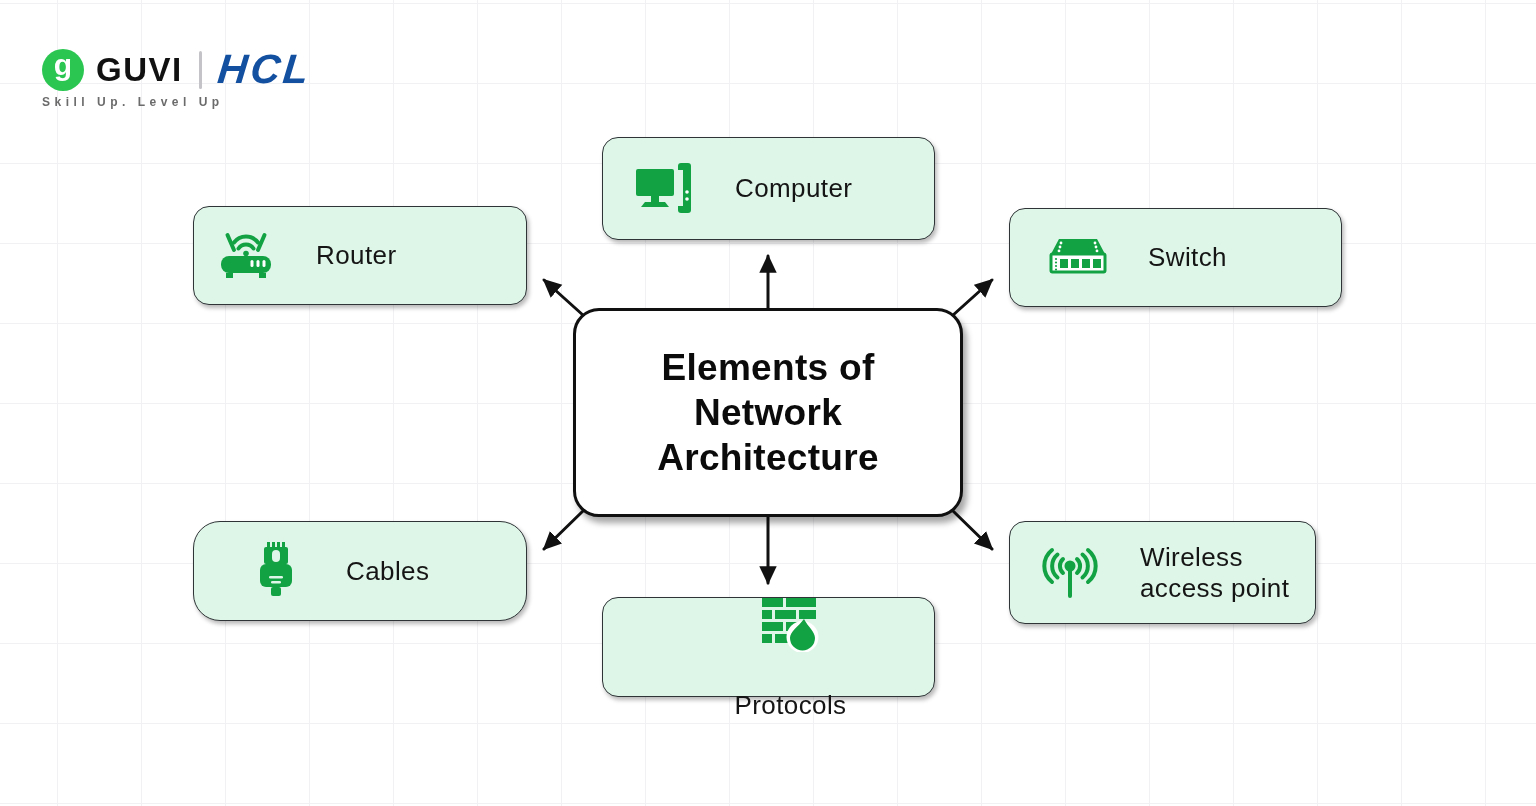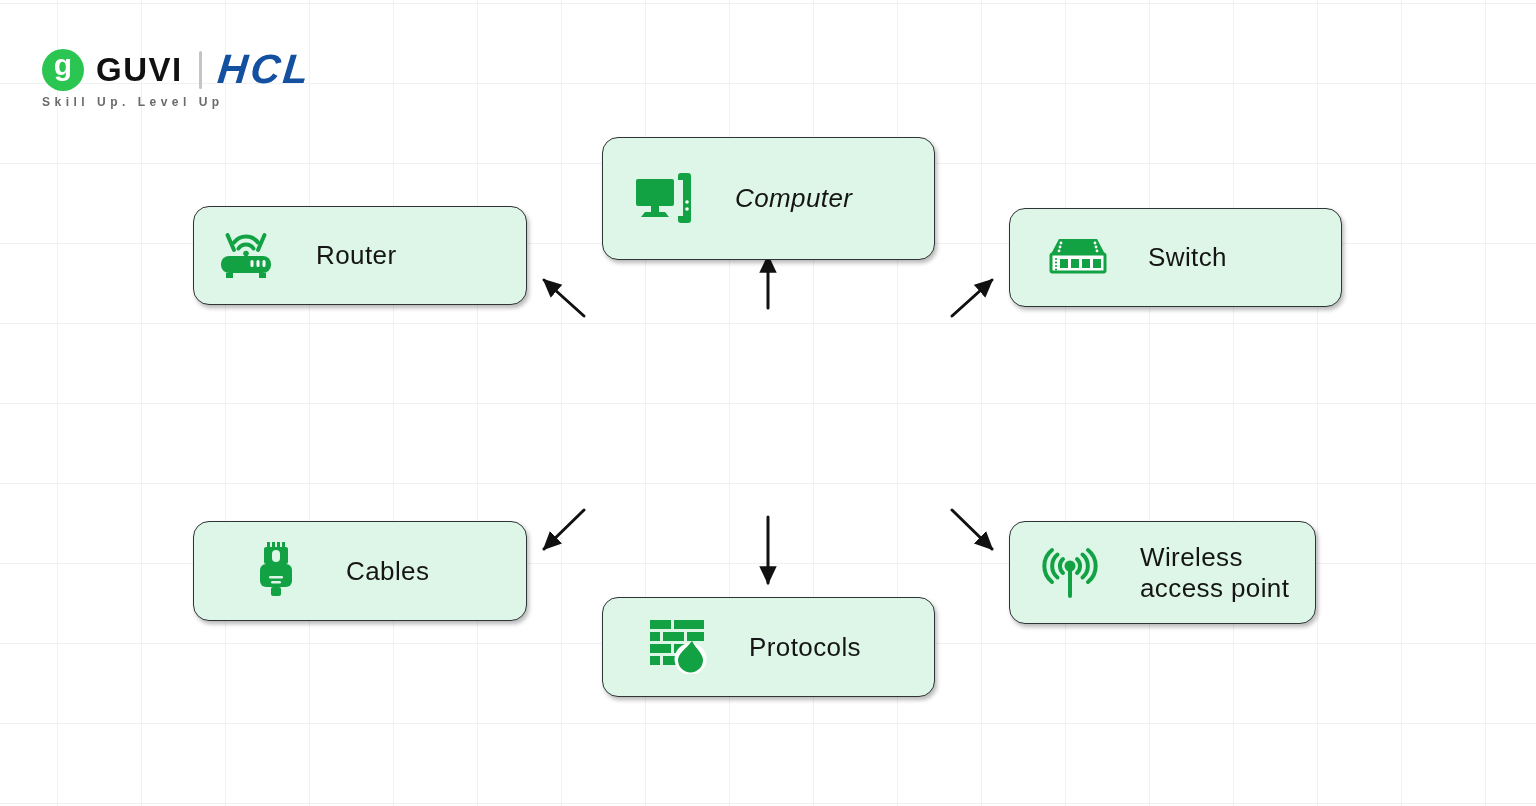--- a/index.html
+++ b/index.html
@@ -73,25 +73,25 @@
     border:1.5px solid #2F3437;border-radius:16px;
     box-shadow:2px 3px 4px rgba(0,0,0,0.28);
     display:flex;align-items:center;
     gap:38px;
     z-index:2;
   }
   .node .icon{width:64px;display:flex;align-items:center;justify-content:center;flex:0 0 auto;}
   .node .label{
     font-size:26px;font-weight:500;color:#151515;letter-spacing:0.4px;line-height:1.18;
   }
-  .node-computer {left:602px; top:137px; width:333px; height:123px; padding-left:30px;font-style:italic;}
+  .node-computer {left:602px; top:137px; width:333px; height:103px; padding-left:30px;}
   .node-router   {left:193px; top:206px; width:334px; height:99px;  padding-left:20px;}
   .node-switch   {left:1009px;top:208px; width:333px; height:99px;  padding-left:36px;}
-  .node-cables   {left:193px; top:521px; width:334px; height:100px; padding-left:50px;}
-  .node-protocols{left:602px; top:597px; width:333px; height:100px; padding-left:44px;}
+  .node-cables   {left:193px; top:521px; width:334px; height:100px; padding-left:50px;border-radius:27px;}
+  .node-protocols{left:602px; top:597px; width:333px; height:100px; padding-left:44px;flex-direction:column;}
   .node-wireless {left:1009px;top:521px; width:307px; height:103px; padding-left:28px;}
   .node-wireless .label{max-width:185px;}
 </style>
 </head>
 <body>
 
 <div class="canvas">
 
   <header class="brand">
     <div class="brand-row">
@@ -114,20 +114,23 @@
     <g stroke="#111111" stroke-width="3" stroke-linecap="round">
       <line x1="768" y1="308" x2="768" y2="256" marker-end="url(#ah)"></line>
       <line x1="768" y1="517" x2="768" y2="583" marker-end="url(#ah)"></line>
       <line x1="584" y1="316" x2="544" y2="280" marker-end="url(#ah)"></line>
       <line x1="952" y1="316" x2="992" y2="280" marker-end="url(#ah)"></line>
       <line x1="584" y1="510" x2="544" y2="549" marker-end="url(#ah)"></line>
       <line x1="952" y1="510" x2="992" y2="549" marker-end="url(#ah)"></line>
     </g>
   </svg>
 
+  <div class="center-box">
+    <div class="center-title">Elements of Network Architecture</div>
+  </div>
 
   <div class="node node-computer">
     <span class="icon">
       <svg width="58" height="52" viewBox="0 0 58 52">
         <rect x="0" y="6" width="38" height="27" rx="2" fill="#12A244"></rect>
         <rect x="15" y="33" width="8" height="6" fill="#12A244"></rect>
         <path d="M9 39 h20 l4 5 h-28 z" fill="#12A244"></path>
         <rect x="42" y="0" width="13" height="50" rx="3" fill="#12A244"></rect>
         <rect x="42" y="7" width="5" height="36" fill="#DEF6E7"></rect>
         <circle cx="51" cy="29" r="1.8" fill="#ffffff"></circle>

